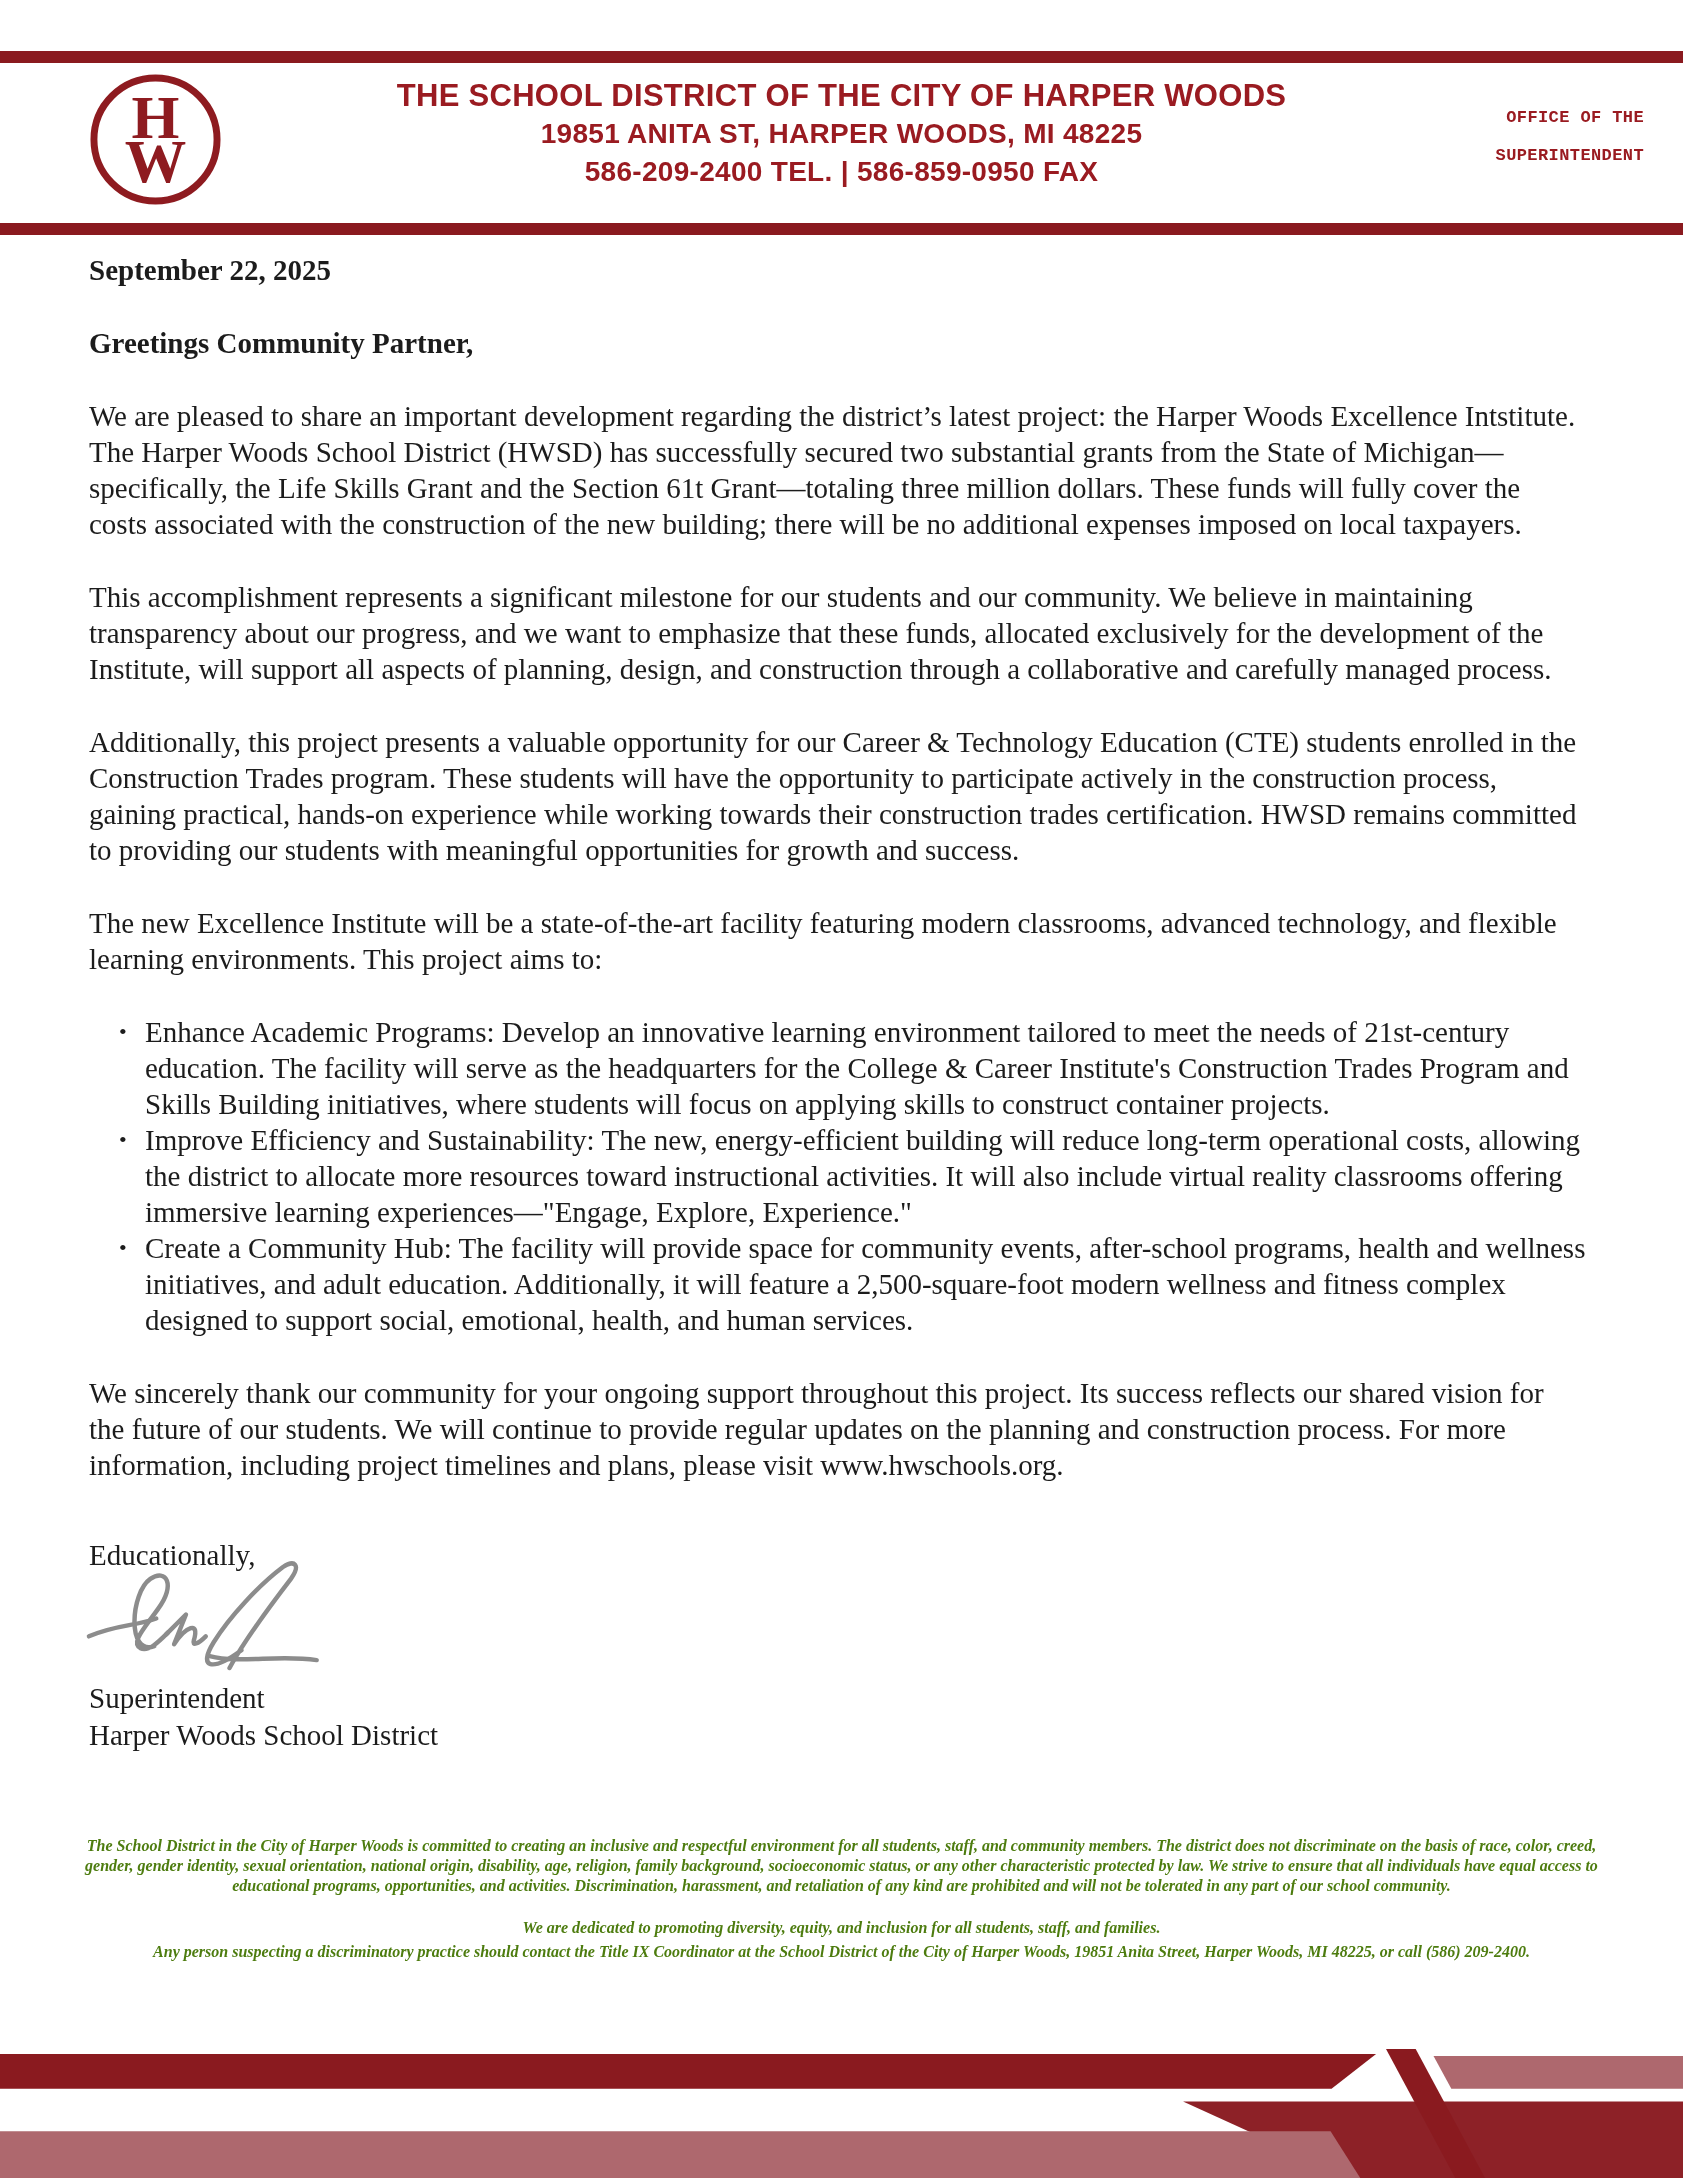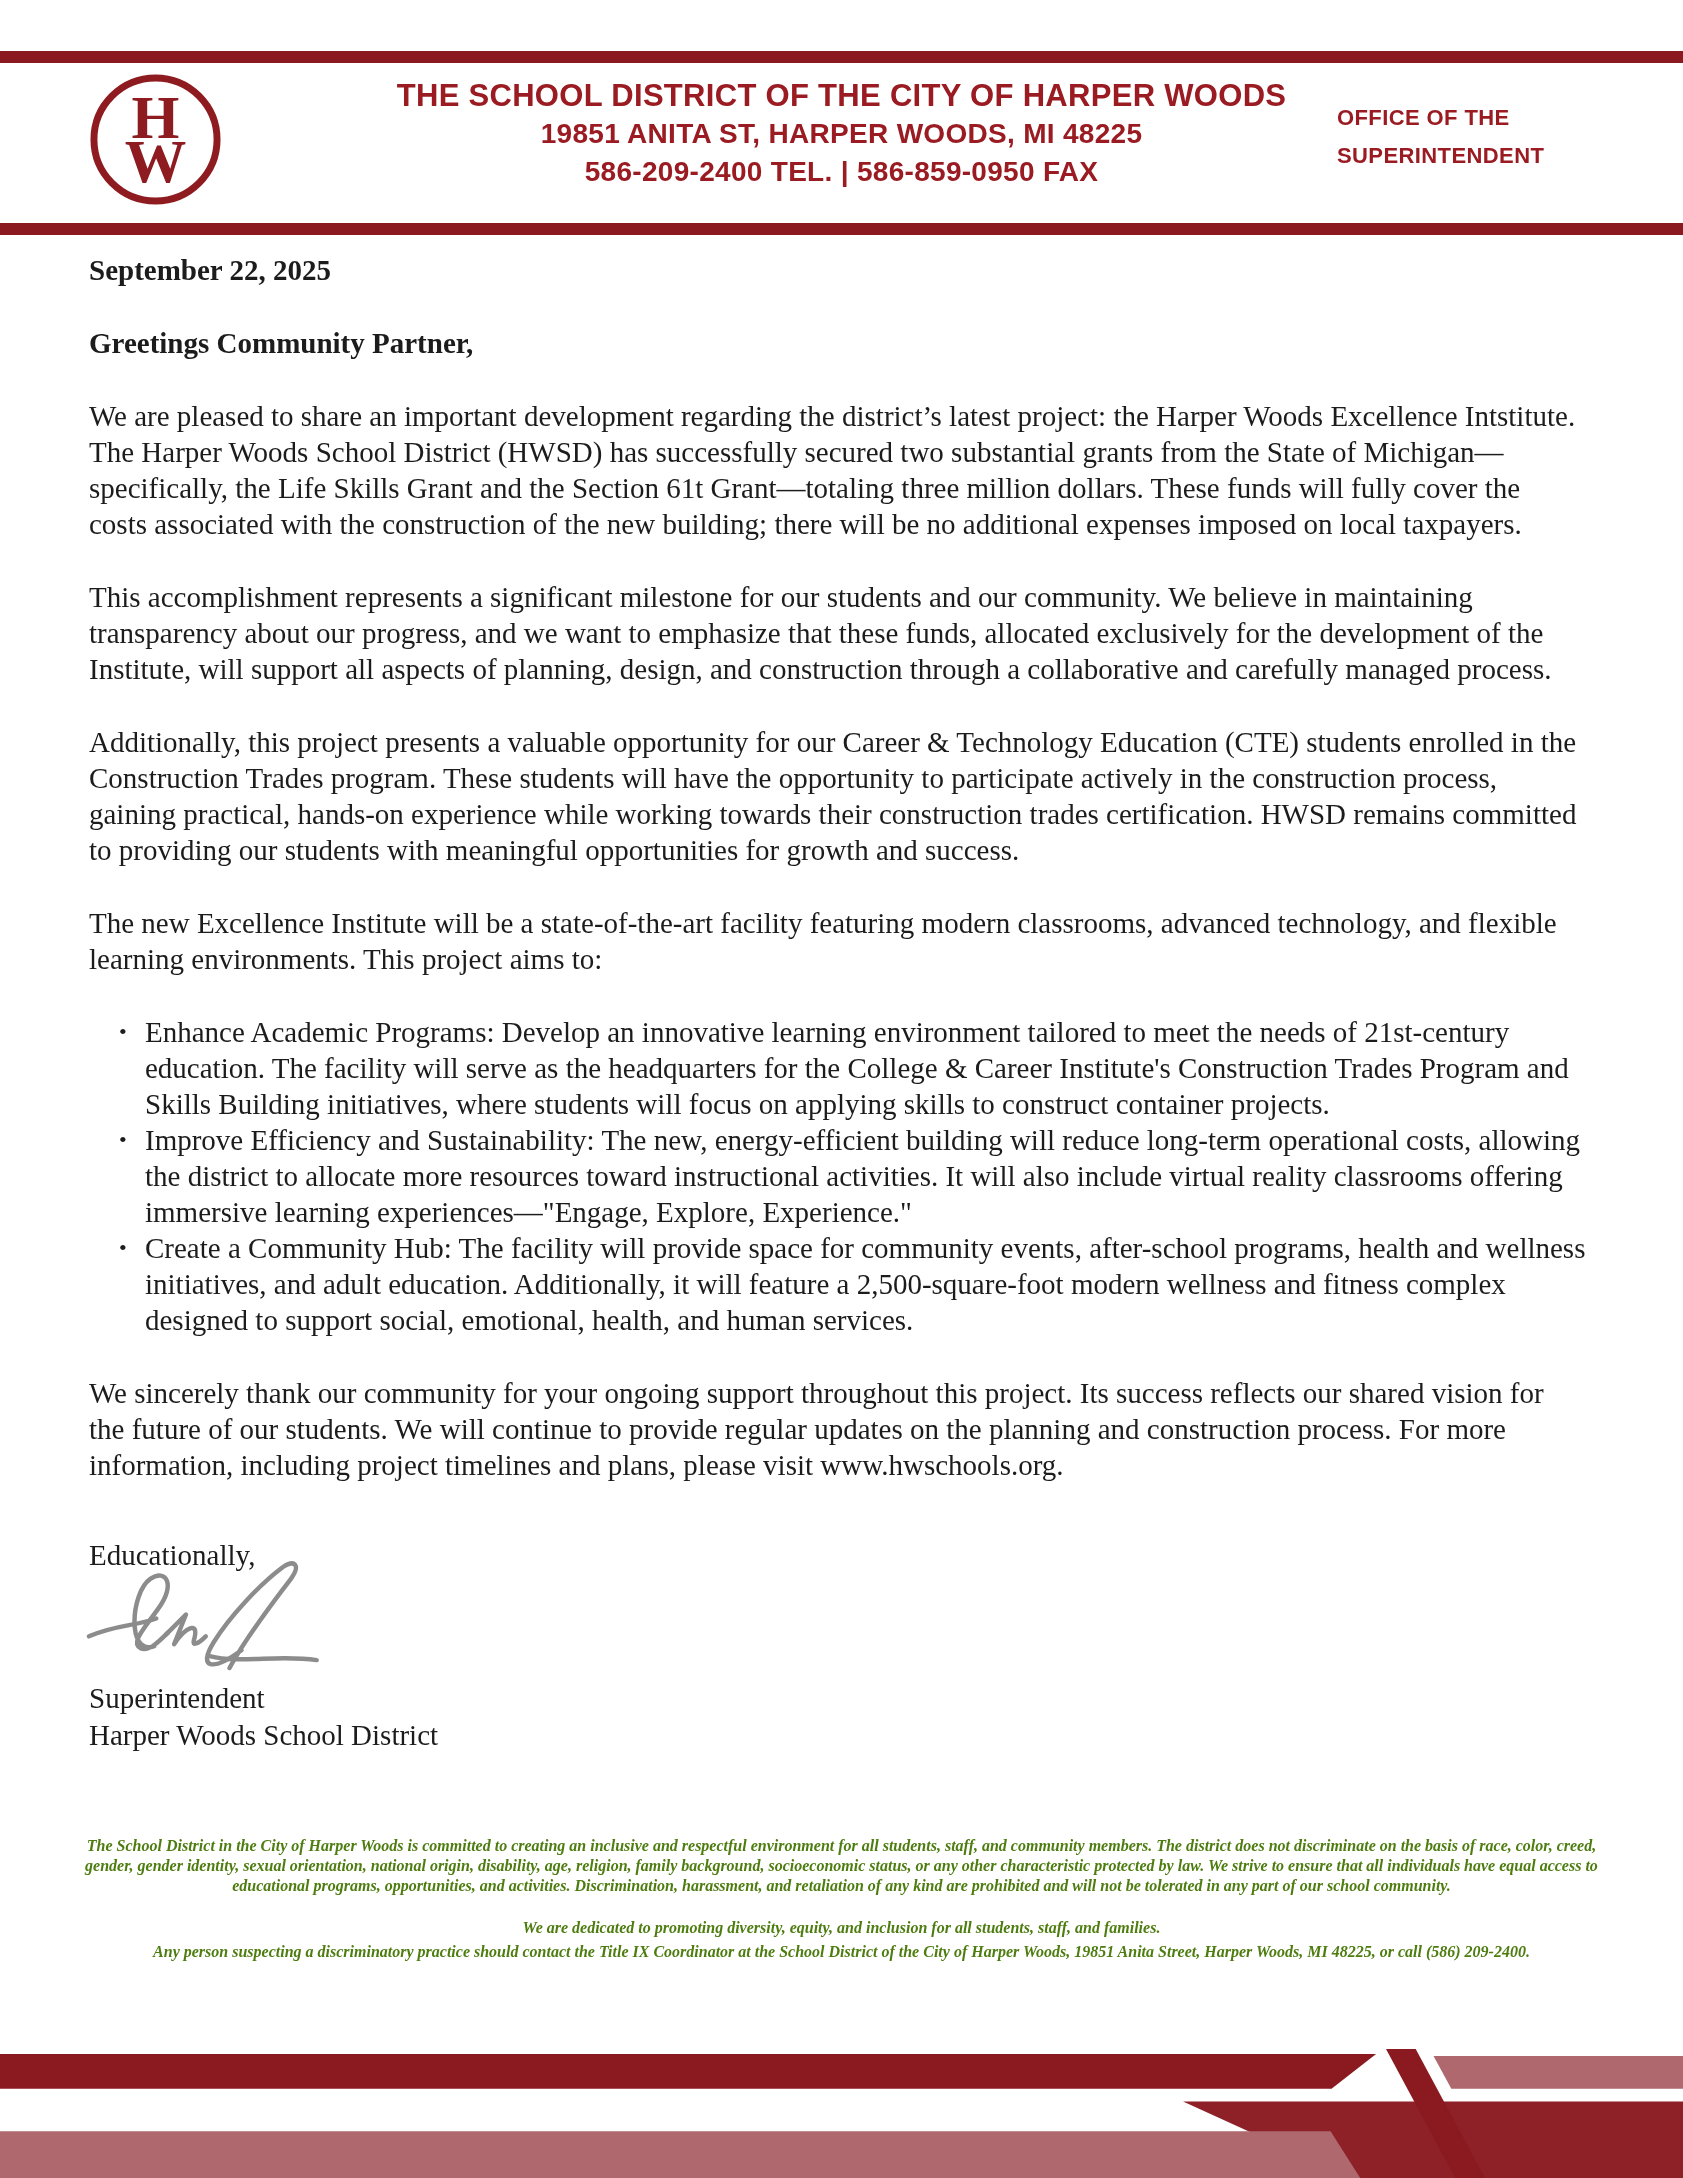--- a/index.html
+++ b/index.html
@@ -14,23 +14,23 @@
   .rule-bottom{top:223px;}
   .logo-wrap{position:absolute;left:87px;top:71px;width:137px;height:137px;}
   .header-center{
     position:absolute;left:297px;right:297px;top:77px;text-align:center;
     font-family:"Liberation Sans", sans-serif;font-weight:bold;color:#9A1B21;
   }
   .header-center .org{font-size:31px;line-height:38px;letter-spacing:0.3px;}
   .header-center .addr{font-size:28px;line-height:38px;letter-spacing:0.3px;}
   .header-center .tel{font-size:28px;line-height:38px;letter-spacing:0.3px;}
   .office-block{
-    position:absolute;left:1337px;width:307px;top:99px;text-align:left;
-    font-family:Liberation Sans, sans-serif;font-weight:bold;color:#9A1B21;
-    font-size:22px;line-height:38px;letter-spacing:0.4px;
+    position:absolute;left:1337px;width:307px;top:99px;text-align:right;
+    font-family:Liberation Mono, monospace;font-weight:bold;color:#9A1B21;
+    font-size:17px;line-height:38px;letter-spacing:0.4px;
   }
   
   .letter{
     position:absolute;left:89px;right:87px;top:252px;
     font-size:29px;line-height:36px;
   }
   .letter p{margin:0 16px 37px 0;}
   .date,.salutation{font-weight:bold;}
   ul.aims{list-style:none;margin:0 0 37px 0;padding:0 0 0 30px;}
   ul.aims li{position:relative;padding-left:26px;margin:0;}

